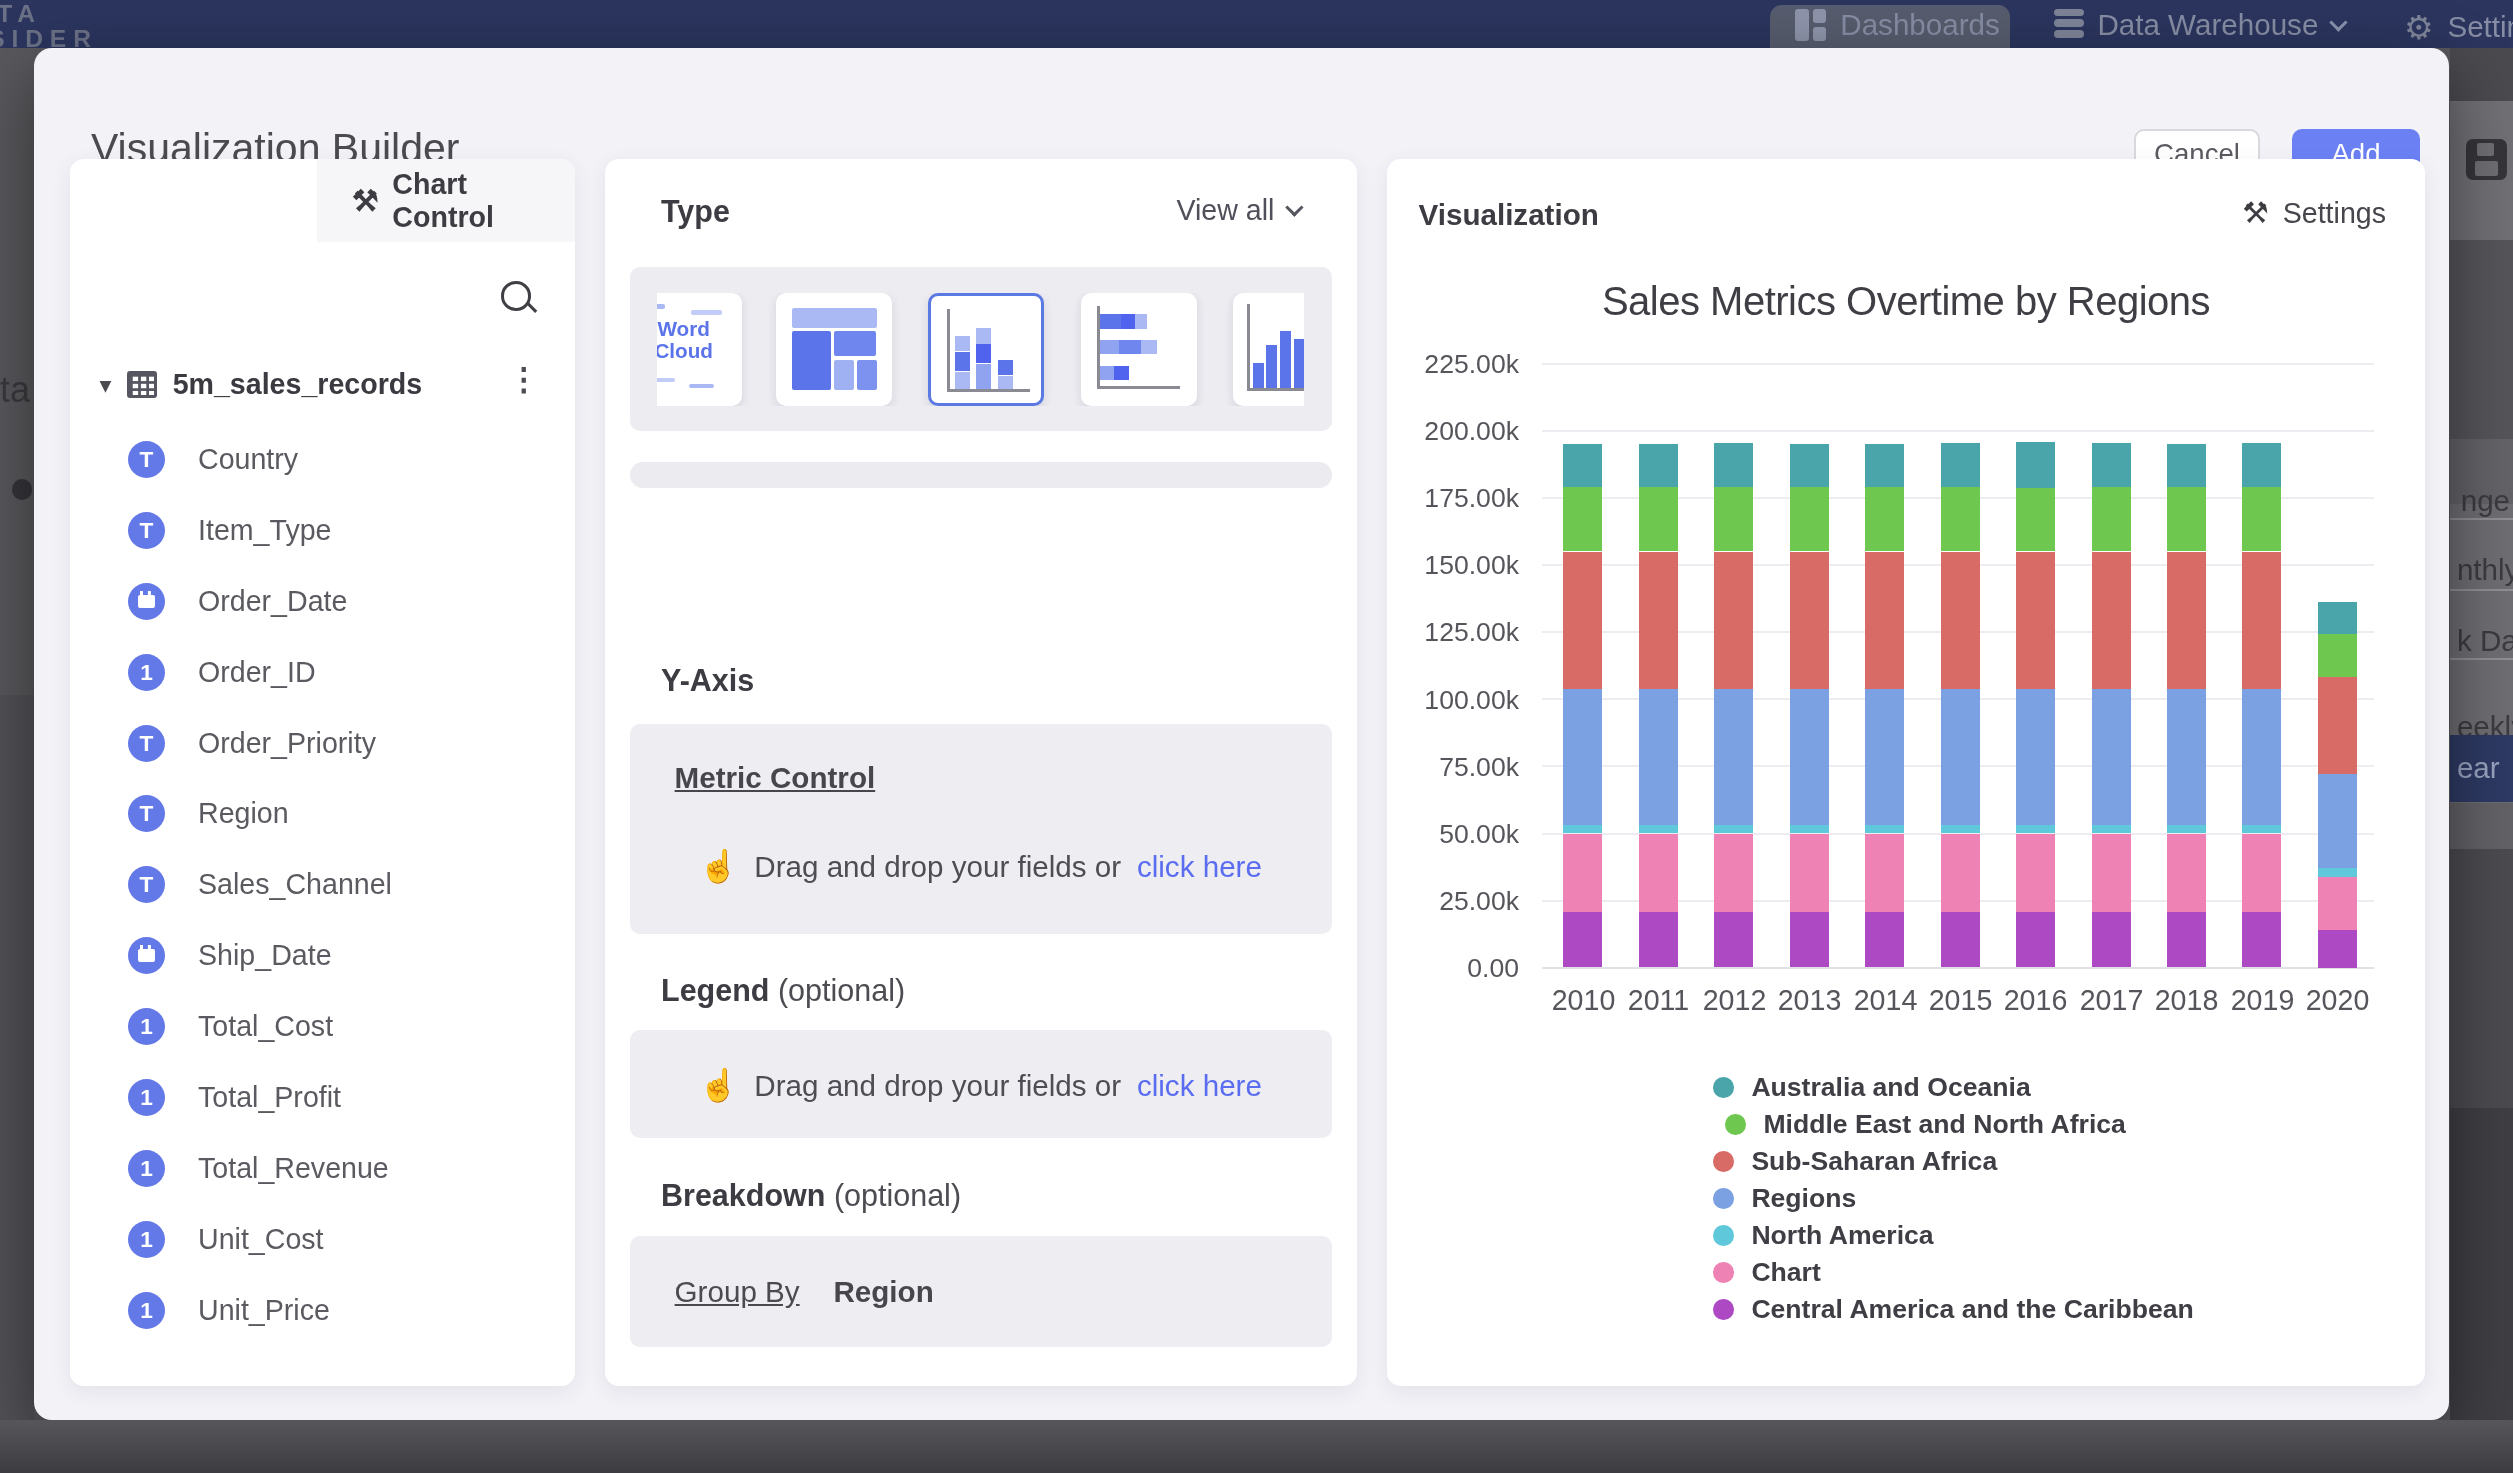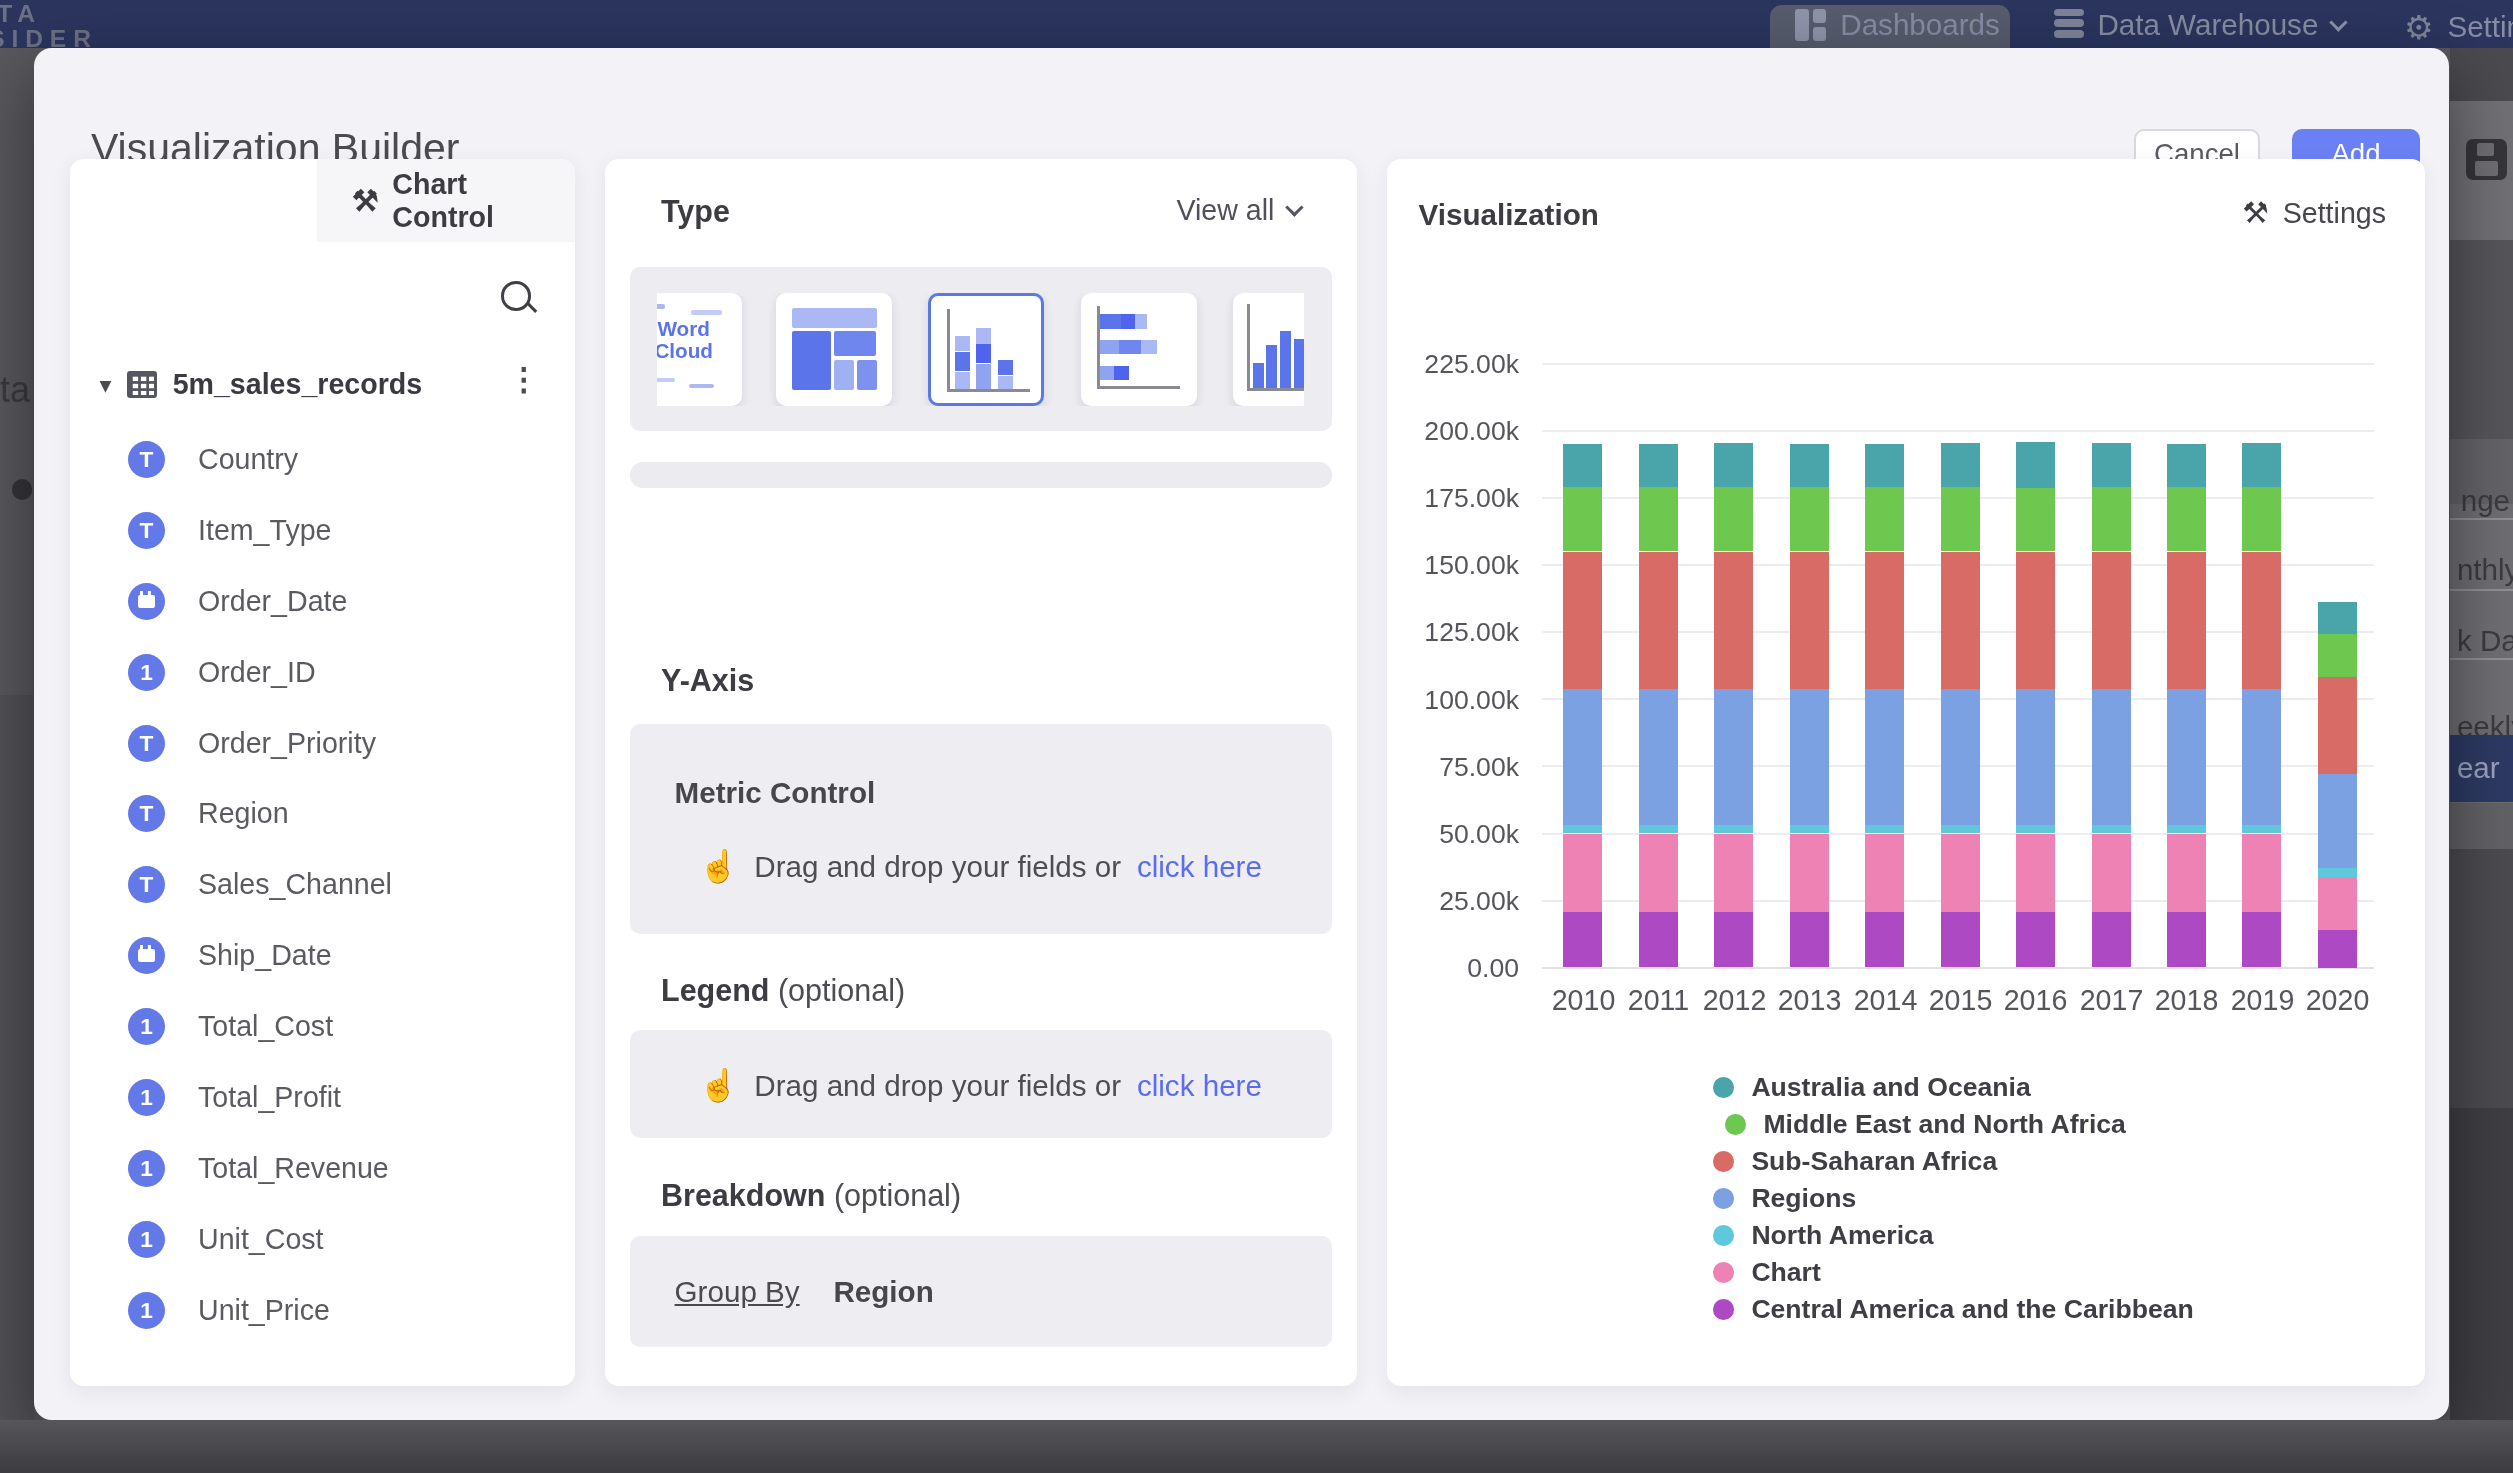--- a/index.html
+++ b/index.html
@@ -294,21 +294,21 @@
               <div style="position:absolute;left:33px;top:52px;width:10.8px;height:43px;background:#5b74ea;"></div>
               <div style="position:absolute;left:47px;top:38px;width:10.8px;height:57px;background:#5b74ea;"></div>
               <div style="position:absolute;left:61px;top:46px;width:10.8px;height:49px;background:#5b74ea;"></div>
             </div>
           </div>
       </div>
       <div class="hscroll"></div>
 
       <div class="sec-head" style="top:504px;">Y-Axis</div>
       <div class="gray-panel" style="top:422px;height:210px;top:565px;">
-        <div class="panel-title" style="top:52px;">Metric Control</div>
+        <div class="panel-title" style="top:37px;text-decoration:underline;">Metric Control</div>
         <div class="drop-row" style="top:124px;">
           <span class="hand">☝</span>
           <span>Drag and drop your fields or</span>
           <a>click here</a>
         </div>
       </div>
 
       <div class="sec-head" style="top:814px;">
         <span>Legend</span>
         <span class="opt">(optional)</span>
@@ -333,20 +333,21 @@
       </div>
 
     </div>
 
     <div class="card card-right">
       <div class="viz-head">Visualization</div>
       <div class="settings-link">
         <span class="tool-ico">⚒</span>
         <span>Settings</span>
       </div>
+      <div class="chart-title">Sales Metrics Overtime by Regions</div>
       <div id="chart-area" style="position:absolute;inset:0;">
           <div class="gline" style="left:155px;top:204px;width:832px;"></div>
           <div class="ytick" style="left:0;top:190px;">225.00k</div>
           <div class="gline" style="left:155px;top:271px;width:832px;"></div>
           <div class="ytick" style="left:0;top:257px;">200.00k</div>
           <div class="gline" style="left:155px;top:338px;width:832px;"></div>
           <div class="ytick" style="left:0;top:324px;">175.00k</div>
           <div class="gline" style="left:155px;top:405px;width:832px;"></div>
           <div class="ytick" style="left:0;top:391px;">150.00k</div>
           <div class="gline" style="left:155px;top:472px;width:832px;"></div>

